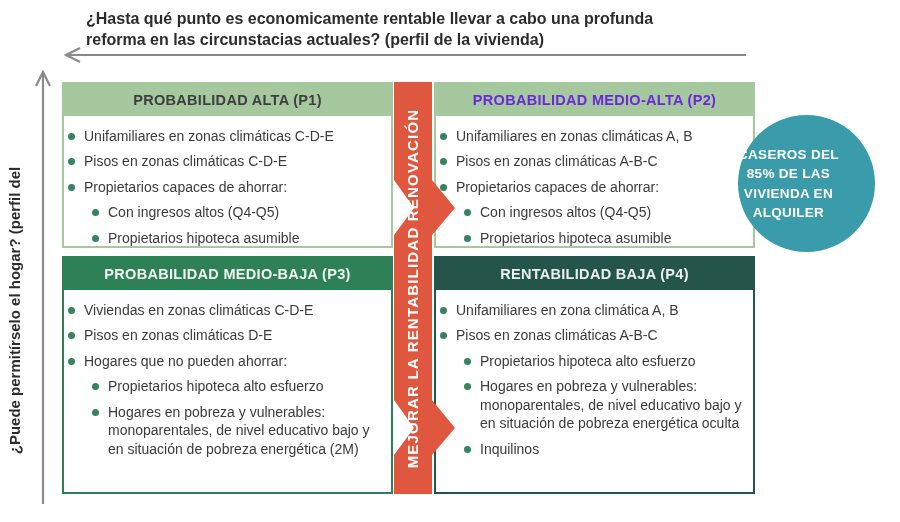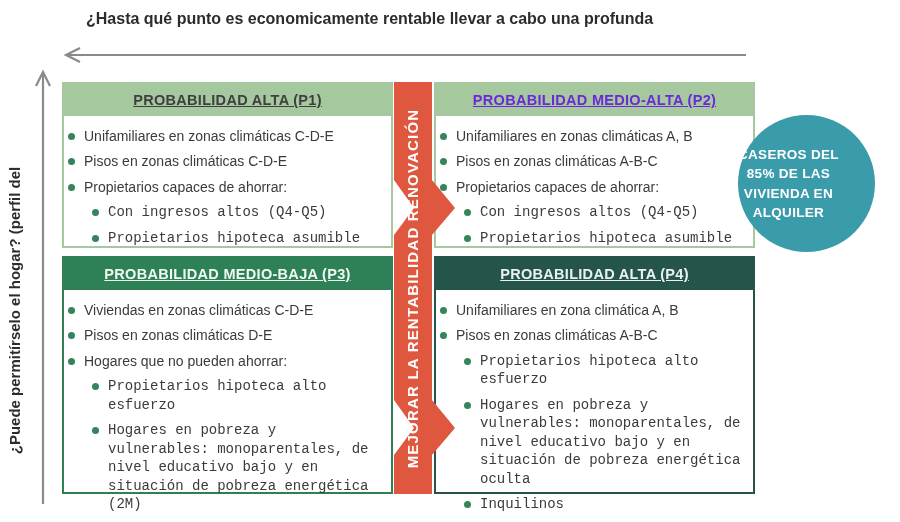--- a/index.html
+++ b/index.html
@@ -11,26 +11,26 @@
   .title{
     position:absolute;left:86px;top:8px;width:660px;
     font-size:16px;font-weight:bold;color:#2c2c2c;line-height:21px;
   }
   .title span{display:block;}
   .axis-svg{position:absolute;}
   
   .qbox{position:absolute;background:#fff;border:2px solid;box-sizing:border-box;}
   .q-header{
     height:32px;display:flex;align-items:center;justify-content:center;
-    font-weight:bold;font-size:14.5px;letter-spacing:.3px;white-space:nowrap;text-decoration:underline;
+    font-weight:bold;font-size:14.5px;letter-spacing:.3px;white-space:nowrap;
   }
   .q-list{list-style:none;margin:0;padding:11px 6px 0 4px;font-size:14px;line-height:1.32;}
   .q-list li{display:flex;gap:9px;}
   .q-list li.lv1{margin:0 0 7px 0;}
-  .q-list li.lv2{margin:0 0 7px 24px;font-family:Liberation Mono, monospace;}
+  .q-list li.lv2{margin:0 0 7px 24px;}
   .dot{width:7px;height:7px;border-radius:50%;background:var(--bullet);margin-top:6px;flex:none;}
   
   .band-svg{position:absolute;left:394px;top:82px;z-index:5;}
   .band-label{
     position:absolute;left:394px;top:82px;width:38px;height:412px;z-index:6;
     display:flex;align-items:center;justify-content:center;
   }
   .band-label span{
     transform:rotate(-90deg);white-space:nowrap;color:#fff;font-weight:bold;
     font-size:15px;letter-spacing:1.2px;
@@ -51,20 +51,21 @@
     white-space:pre-line;
   }
 </style>
 </head>
 <body>
 
 <div id="canvas" style="--bullet: #35855c;">
 
   <div class="title">
     <span>¿Hasta qué punto es economicamente rentable llevar a cabo una profunda</span>
+    <span>reforma en las circunstacias actuales? (perfil de la vivienda)</span>
   </div>
 
   <svg class="axis-svg" style="left:58px;top:46px;" width="692" height="18">
     <line x1="10" y1="9" x2="688" y2="9" stroke="#8a8a8a" stroke-width="2.2"></line>
     <polyline points="22,2 8,9 22,16" fill="none" stroke="#8a8a8a" stroke-width="2.2"></polyline>
   </svg>
 
   <svg class="axis-svg" style="left:34px;top:64px;" width="18" height="442">
     <line x1="9" y1="10" x2="9" y2="440" stroke="#8a8a8a" stroke-width="2.2"></line>
     <polyline points="2,22 9,8 16,22" fill="none" stroke="#8a8a8a" stroke-width="2.2"></polyline>
@@ -146,21 +147,21 @@
           <span>Propietarios hipoteca alto esfuerzo</span>
         </li>
         <li class="lv2">
           <span class="dot"></span>
           <span>Hogares en pobreza y vulnerables: monoparentales, de nivel educativo bajo y en situación de pobreza energética (2M)</span>
         </li>
       </ul>
   </div>
 
   <div class="qbox" style="left: 434px; top: 256px; width: 321px; height: 238px; border-color: rgb(37, 84, 75);">
-    <div class="q-header" style="background: rgb(37, 84, 75); color: rgb(234, 242, 239);">PROBABILIDAD ALTA (P4)</div>
+    <div class="q-header" style="background: rgb(37, 84, 75); color: rgb(234, 242, 239);">RENTABILIDAD BAJA (P4)</div>
     <ul class="q-list">
         <li class="lv1">
           <span class="dot"></span>
           <span>Unifamiliares en zona climática A, B</span>
         </li>
         <li class="lv1">
           <span class="dot"></span>
           <span>Pisos en zonas climáticas A-B-C</span>
         </li>
         <li class="lv2">

